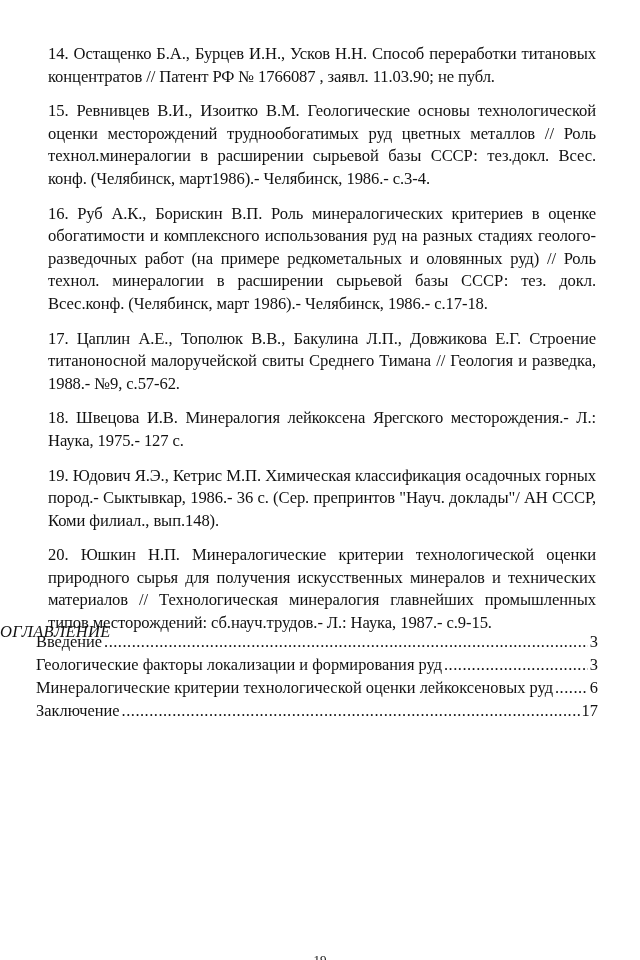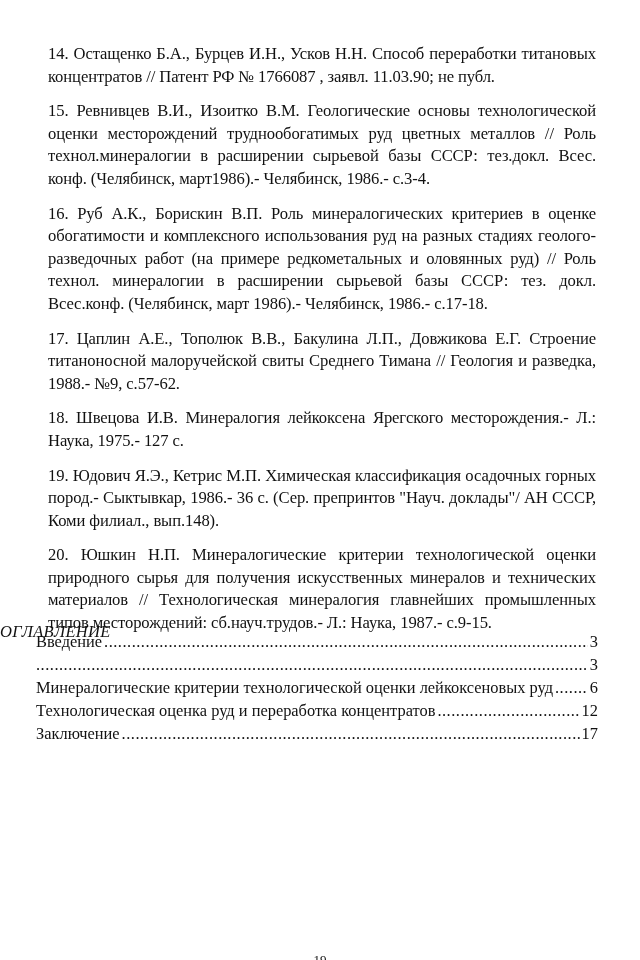--- a/index.html
+++ b/index.html
@@ -122,32 +122,28 @@
 
 <div class="toc-title">ОГЛАВЛЕНИЕ</div>
 
 <div class="toc">
   <div class="toc-row">
     <span class="toc-label">Введение</span>
     <span class="toc-leader"></span>
     <span class="toc-page">3</span>
   </div>
   <div class="toc-row">
+    <span class="toc-label">Геологические факторы локализации и формирования руд</span>
     <span class="toc-leader"></span>
     <span class="toc-page">3</span>
   </div>
   <div class="toc-row">
     <span class="toc-label">Минералогические критерии технологической оценки лейкоксеновых руд</span>
     <span class="toc-leader"></span>
     <span class="toc-page">6</span>
-  </div>
-  <div class="toc-row">
-    <span class="toc-label">Технологическая оценка руд и переработка концентратов</span>
-    <span class="toc-leader"></span>
-    <span class="toc-page">12</span>
   </div>
   <div class="toc-row">
     <span class="toc-label">Заключение</span>
     <span class="toc-leader"></span>
     <span class="toc-page">17</span>
   </div>
 </div>
 
 <div class="page-number">19</div>
 

